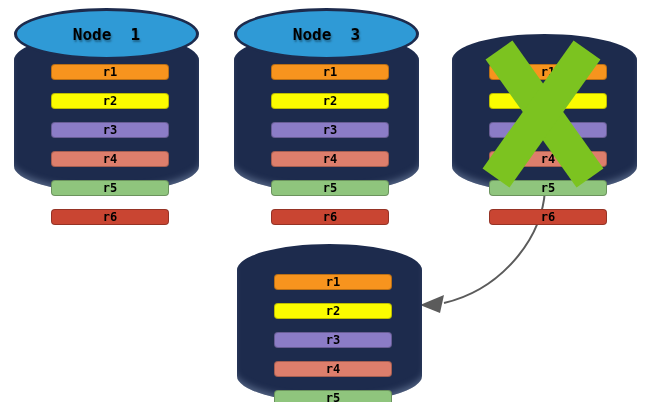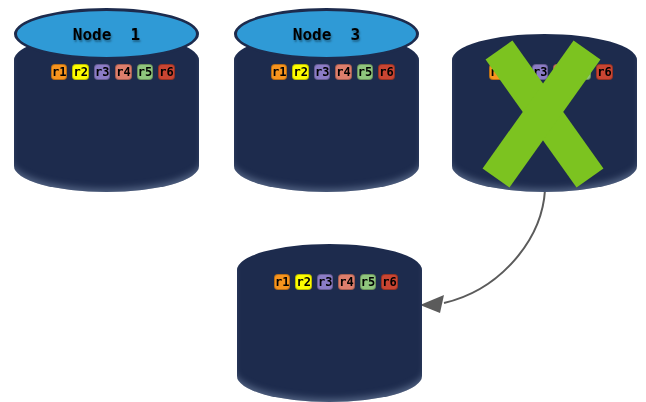--- a/index.html
+++ b/index.html
@@ -46,22 +46,22 @@
     white-space: pre;
     text-shadow: 1px 2px 2px rgba(0,0,0,0.35);
   }
 
   
   .bars {
     position: absolute;
     left: 37px; right: 30px;
     top: 56px;
     display: flex;
-    flex-direction: row;
-    gap: 5px;
+    flex-direction: column;
+    gap: 13px;
   }
   .bar {
     height: 16px;
     border-radius: 4px;
     border: 1px solid rgba(0,0,0,0.25);
     box-sizing: border-box;
     display: flex;
     align-items: center;
     justify-content: center;
   }

